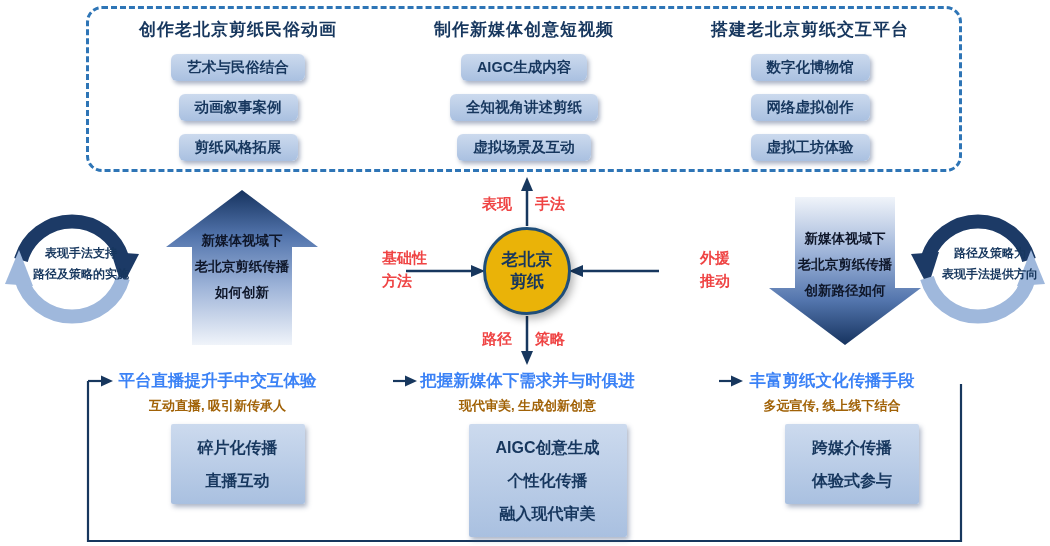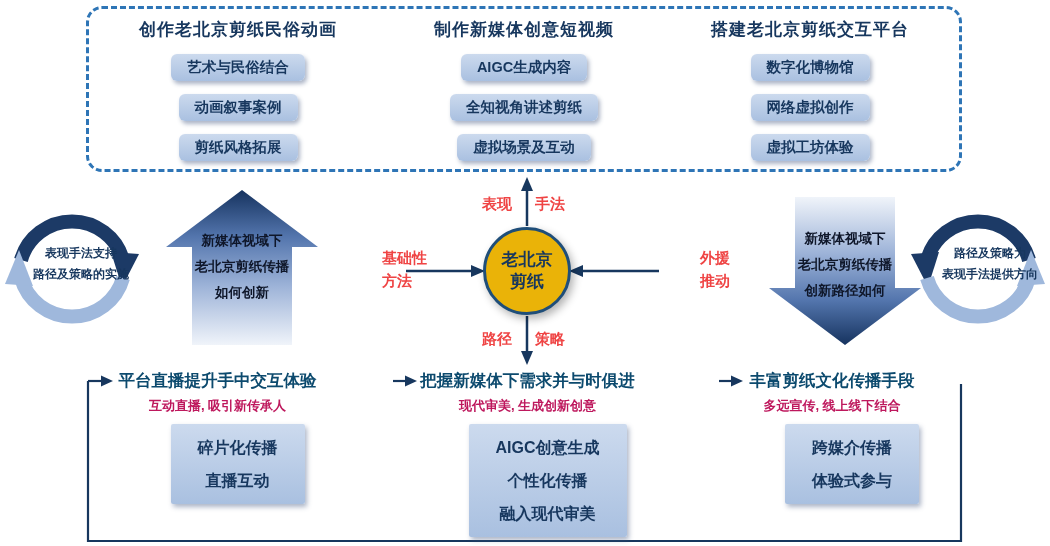--- a/index.html
+++ b/index.html
@@ -27,22 +27,22 @@
   .lbl { position:absolute; font-weight:bold; color:#ef4444; font-size:15px; z-index:3; white-space:nowrap; }
   .lbl2 { line-height:23px;margin-left:36px; }
 
   .block-text { position:absolute; width:150px; text-align:center; font-size:13.5px; font-weight:bold;
     color:#0f172a; line-height:26px; z-index:3; }
   .cycle-text { position:absolute; width:150px; text-align:center; font-size:12px; font-weight:bold;
     color:#17375e; line-height:21px; z-index:3; }
 
   
   .bottom-col { position:absolute; top:370px; text-align:center; z-index:2; }
-  .b-heading { font-size:16.5px; font-weight:bold; color:#0c4a6e; white-space:nowrap; }
-  .b-sub { margin-top:5px; font-size:13px; font-weight:bold; color:#be185d; white-space:nowrap; }
+  .b-heading { font-size:16.5px; font-weight:bold; color:#3b82f6; white-space:nowrap; }
+  .b-sub { margin-top:5px; font-size:13px; font-weight:bold; color:#a16207; white-space:nowrap; }
   .b-box { display:inline-block; margin-top:9px; padding:7px 27px; background:linear-gradient(180deg,#ccdaee,#a9c0e0);
     border-radius:2px; box-shadow:2px 3px 5px rgba(70,90,130,.45);margin-left:40px; }
   .b-box div { font-size:16px; font-weight:bold; color:#17375e; line-height:33px; white-space:nowrap; }
 </style>
 </head>
 <body>
 
 <div class="canvas">
 
   <svg class="svg-layer" width="1050" height="546" viewBox="0 0 1050 546">

